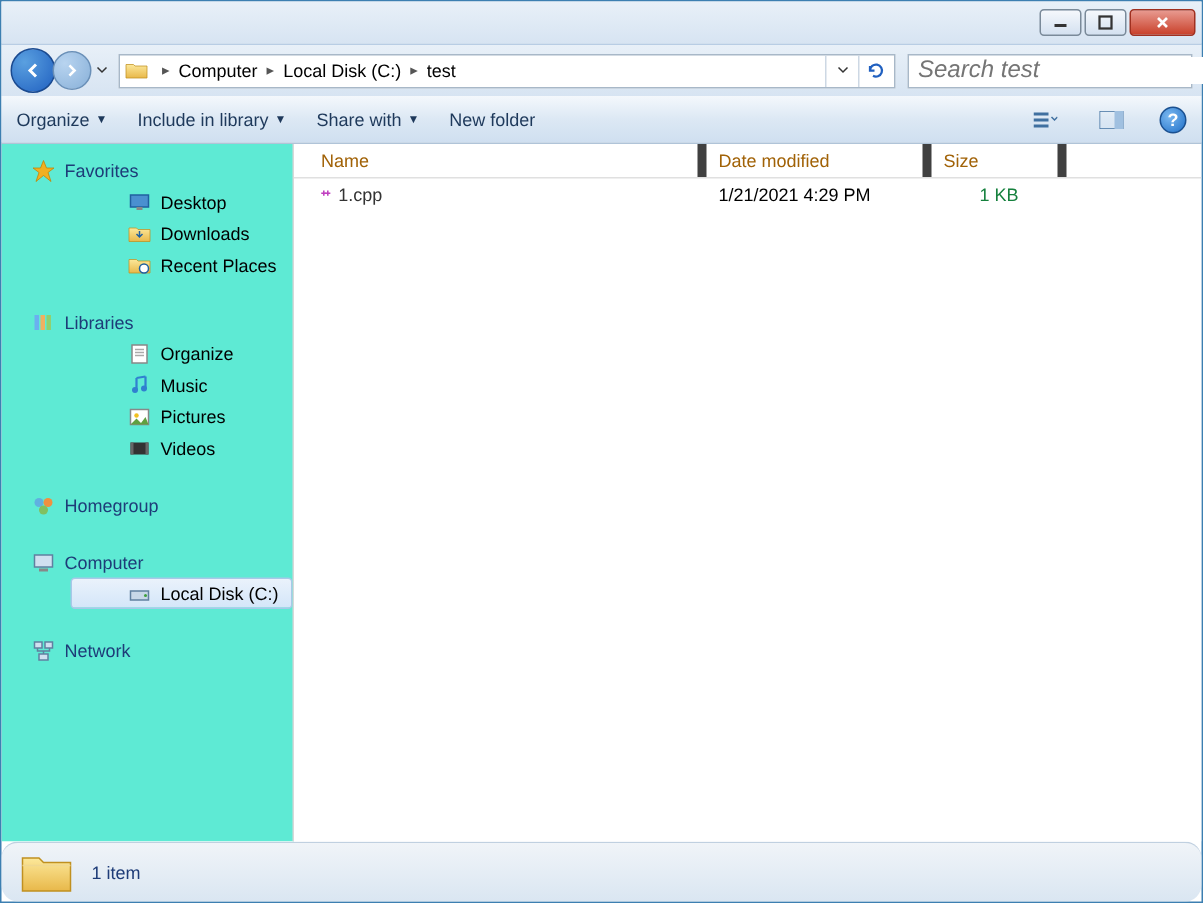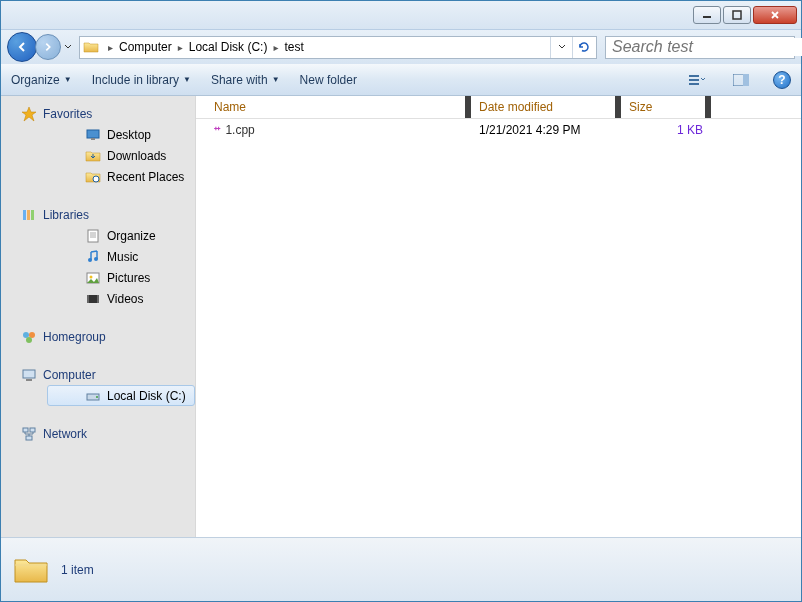--- a/index.html
+++ b/index.html
@@ -35,44 +35,44 @@
 .tbitem { color: #1e395b; cursor: pointer; display: flex; align-items: center; gap: 4px; }
 .tbitem .arr { font-size: 8px; }
 .toolbar .spacer { flex: 1; }
 .tbicon { width: 24px; height: 22px; border: 1px solid transparent; border-radius: 3px; display: flex; align-items: center; justify-content: center; cursor: pointer; color: #1e395b; }
 .tbicon.help { background: radial-gradient(circle at 35% 35%, #7ab8f0, #2070c8); border-radius: 50%; width: 18px; height: 18px; color: #fff; font-weight: bold; border: 1px solid #1a5090; }
 
 
 .main { flex: 1; display: flex; overflow: hidden; }
 
 
-.navtree { width: 195px; background: #e5e5e5; border-right: 1px solid #d8d8d8; padding: 8px 0; overflow-y: auto; }
+.navtree { width: 195px; background: #5eead4; border-right: 1px solid #d8d8d8; padding: 8px 0; overflow-y: auto; }
 .nsec { margin-bottom: 18px; }
 .nhead { display: flex; align-items: center; padding: 2px 8px 2px 20px; gap: 6px; color: #1e3c78; cursor: pointer; }
 .nitem { display: flex; align-items: center; padding: 2px 8px 2px 38px; gap: 6px; color: #000; cursor: pointer; height: 21px; margin-left: 46px; }
 .nitem.selected { background: linear-gradient(#eaf2fb, #d4e6f9); border: 1px solid #a8c8e8; border-radius: 3px; padding: 1px 7px 1px 37px; }
 .nicon { width: 16px; height: 16px; flex-shrink: 0; }
 
 
 .filelist { flex: 1; background: #fff; display: flex; flex-direction: column; }
 .colheads { height: 23px; display: flex; border-bottom: 1px solid #e0e0e0; }
 .colh { padding: 4px 8px; color: #a16207; border-right: 6px solid #404040; cursor: pointer; }
 .colh.name { width: 275px; padding-left: 18px; }
 .colh.date { width: 150px; }
 .colh.size { width: 90px; }
 .filerows { flex: 1; }
 .filerow { display: flex; height: 22px; align-items: center; cursor: pointer; }
 .fcell { padding: 0 8px; color: #333; }
 .fcell.name { width: 275px; display: flex; align-items: center; gap: 6px; padding-left: 18px; }
 .fcell.date { width: 150px; color: #000000; }
-.fcell.size { width: 90px; text-align: right; color: #6d28d9; }
+.fcell.size { width: 90px; text-align: center; color: #15803d; }
 .cppicon { color: #c040c0; font-weight: bold; font-size: 11px; letter-spacing: -1px; }
 
 
-.statusbar { height: 64px; background: linear-gradient(#f0f4f8, #dae6f2); border-top: 1px solid #c0d0e0; display: flex; align-items: center; padding: 0 12px; gap: 12px; }
+.statusbar { height: 40px; background: linear-gradient(#f0f4f8, #dae6f2); border-top: 1px solid #c0d0e0; display: flex; align-items: center; padding: 0 12px; gap: 12px; border-radius: 11px; }
 .bigfolder { width: 36px; height: 32px; }
 .statustext { color: #1e3c78; }
 
 
 .ico-folder { fill: url(#fgrad); stroke: #c09020; stroke-width: 0.5; }
 .ico-star { fill: #f0b020; stroke: #c08000; stroke-width: 0.5; }
 </style>
 </head>
 <body>
 

